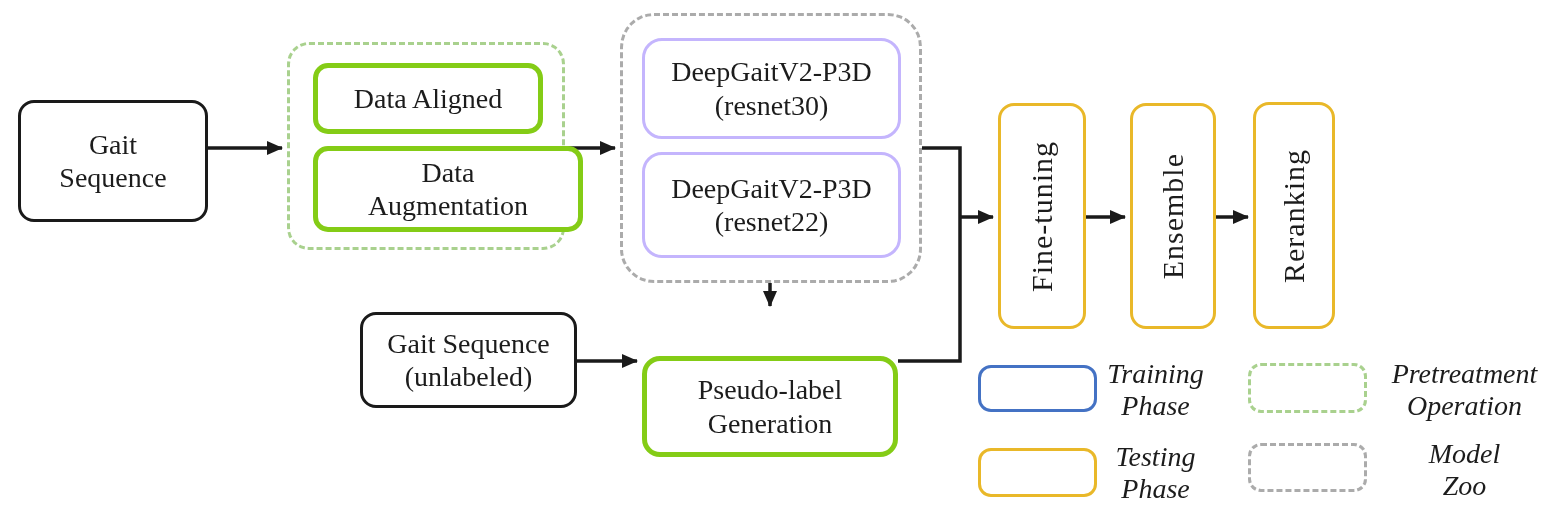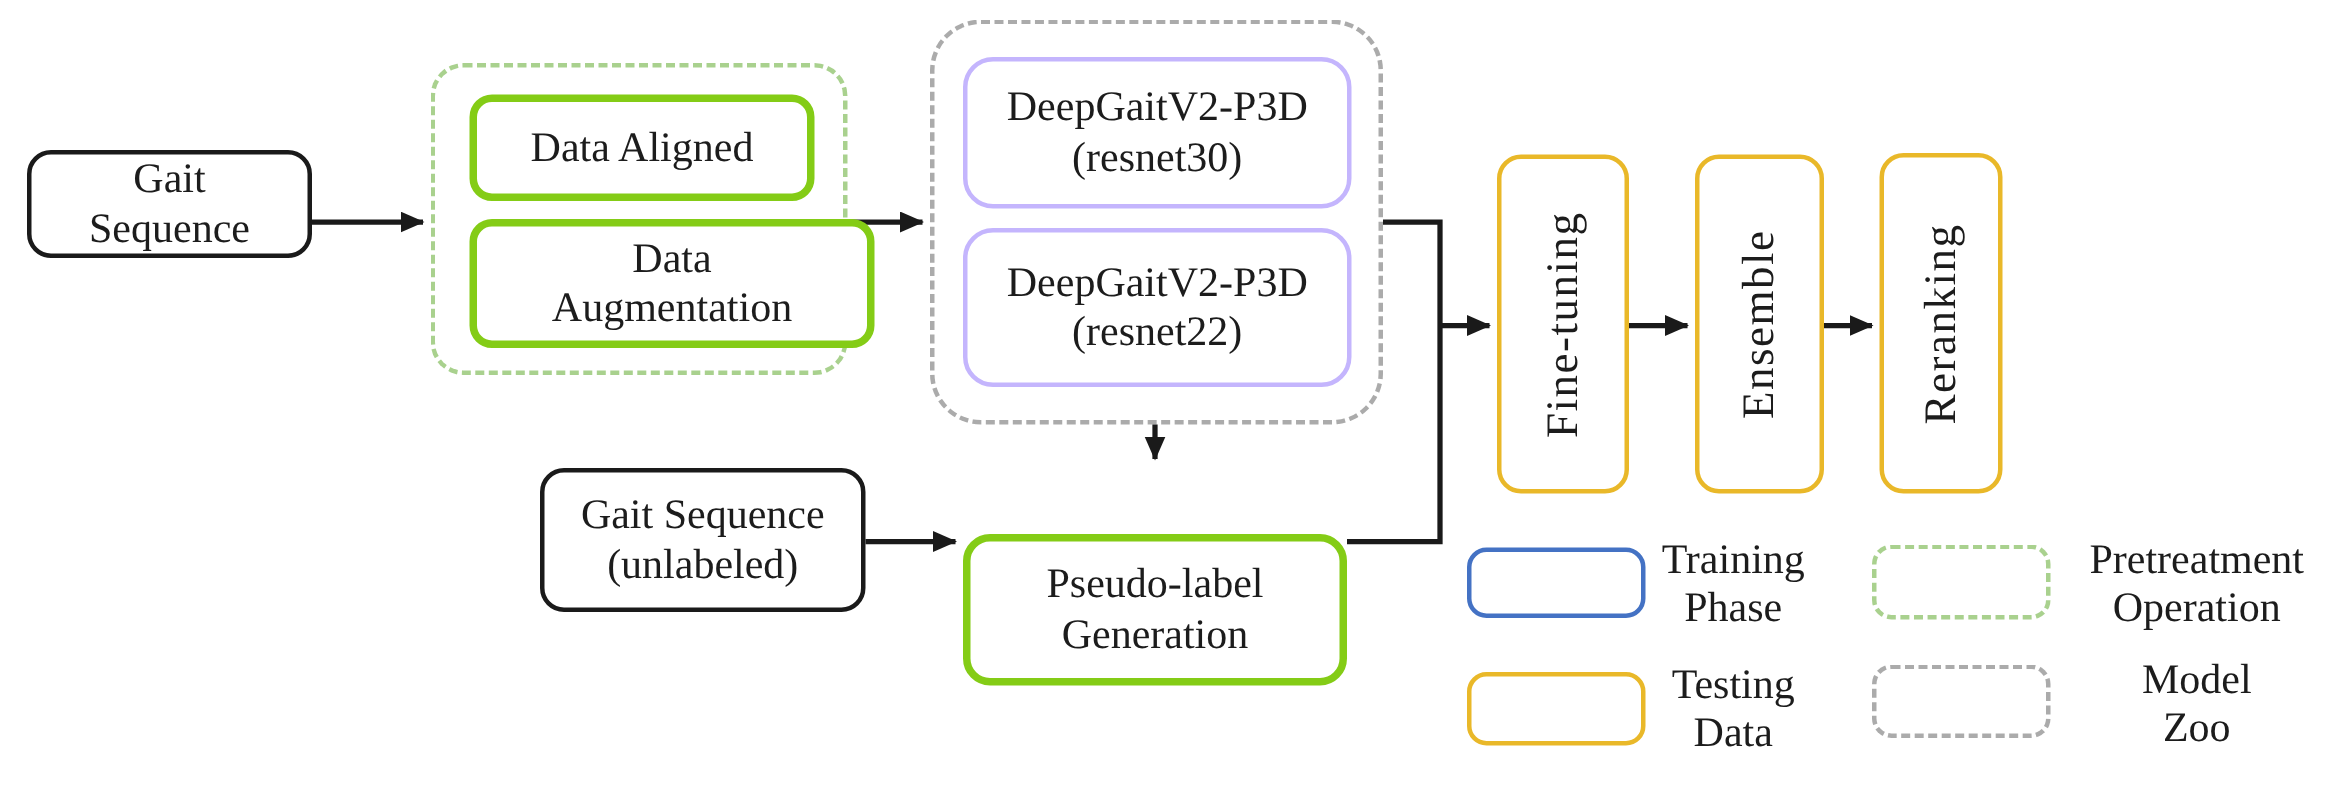--- a/index.html
+++ b/index.html
@@ -41,20 +41,21 @@
     color: #1c1c1c;
     letter-spacing: 1px;
   }
   .legend-label {
     position: absolute;
     text-align: center;
     white-space: pre-line;
     font-size: 28px;
     line-height: 1.14;
     color: #1c1c1c;
+    font-style: italic;
   }
   .swatch { position: absolute; box-sizing: border-box; background: #fff; }
   .sw-blue   { border: 3px solid #4472C4; border-radius: 13px; }
   .sw-yellow { border: 3px solid #E9B829; border-radius: 13px; }
   .sw-green  { border: 3px dashed #A9D18E; border-radius: 13px; }
   .sw-gray   { border: 3px dashed #ABABAB; border-radius: 13px; }
   svg.connectors { position:absolute; left:0; top:0; pointer-events:none; }
 </style>
 </head>
 <body>
@@ -73,21 +74,21 @@
     <path d="M208 148 H282" stroke="#1a1a1a" stroke-width="3.5" fill="none" marker-end="url(#ah)"></path>
     <path d="M565 148 H615" stroke="#1a1a1a" stroke-width="3.5" fill="none" marker-end="url(#ah)"></path>
     <path d="M770 283 V306" stroke="#1a1a1a" stroke-width="3.5" fill="none" marker-end="url(#ah)"></path>
     <path d="M577 361 H637" stroke="#1a1a1a" stroke-width="3.5" fill="none" marker-end="url(#ah)"></path>
     <path d="M922 148 H960 V361 H898" stroke="#1a1a1a" stroke-width="3.5" fill="none"></path>
     <path d="M960 217 H993" stroke="#1a1a1a" stroke-width="3.5" fill="none" marker-end="url(#ah)"></path>
     <path d="M1086 217 H1125" stroke="#1a1a1a" stroke-width="3.5" fill="none" marker-end="url(#ah)"></path>
     <path d="M1216 217 H1248" stroke="#1a1a1a" stroke-width="3.5" fill="none" marker-end="url(#ah)"></path>
   </svg>
 
-  <div class="node black-box" style="left:18px; top:100px; width:190px; height:72px;">
+  <div class="node black-box" style="left:18px; top:100px; width:190px; height:122px;">
     <span class="lbl">Gait
 Sequence</span>
   </div>
 
   <div class="node blue-box" style="left:313px; top:63px; width:230px; height:71px;">
     <span class="lbl">Data Aligned</span>
   </div>
 
   <div class="node blue-box" style="left:313px; top:146px; width:270px; height:86px;">
     <span class="lbl">Data
@@ -126,21 +127,21 @@
     <span class="vlabel">Reranking</span>
   </div>
 
   <div>
     <div class="swatch sw-blue" style="left:978px; top:365px; width:119px; height:47px;"></div>
     <div class="legend-label" style="left:1088px; top:358px; width:135px;">Training
 Phase</div>
 
     <div class="swatch sw-yellow" style="left:978px; top:448px; width:119px; height:49px;"></div>
     <div class="legend-label" style="left:1088px; top:441px; width:135px;">Testing
-Data</div>
+Phase</div>
 
     <div class="swatch sw-green" style="left:1248px; top:363px; width:119px; height:50px;"></div>
     <div class="legend-label" style="left:1372px; top:358px; width:185px;">Pretreatment
 Operation</div>
 
     <div class="swatch sw-gray" style="left:1248px; top:443px; width:119px; height:49px;"></div>
     <div class="legend-label" style="left:1372px; top:438px; width:185px;">Model
 Zoo</div>
   </div>
 

